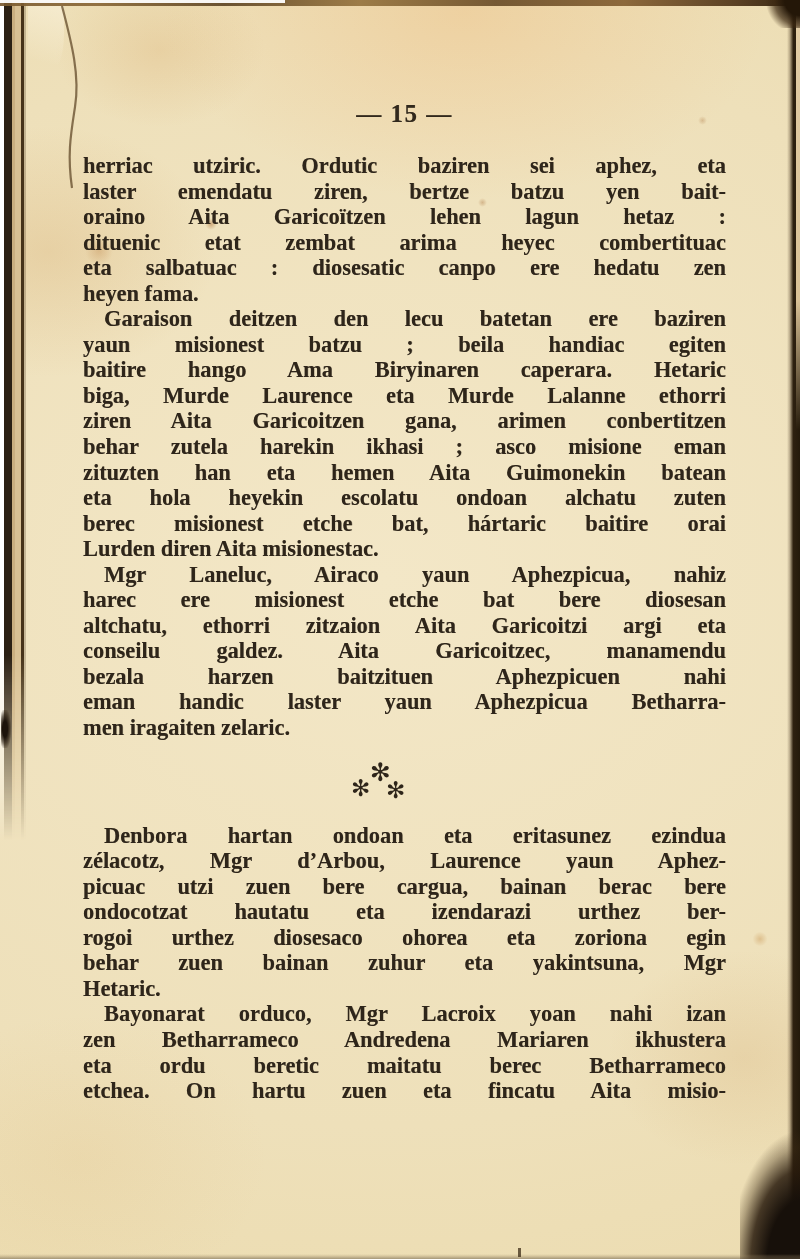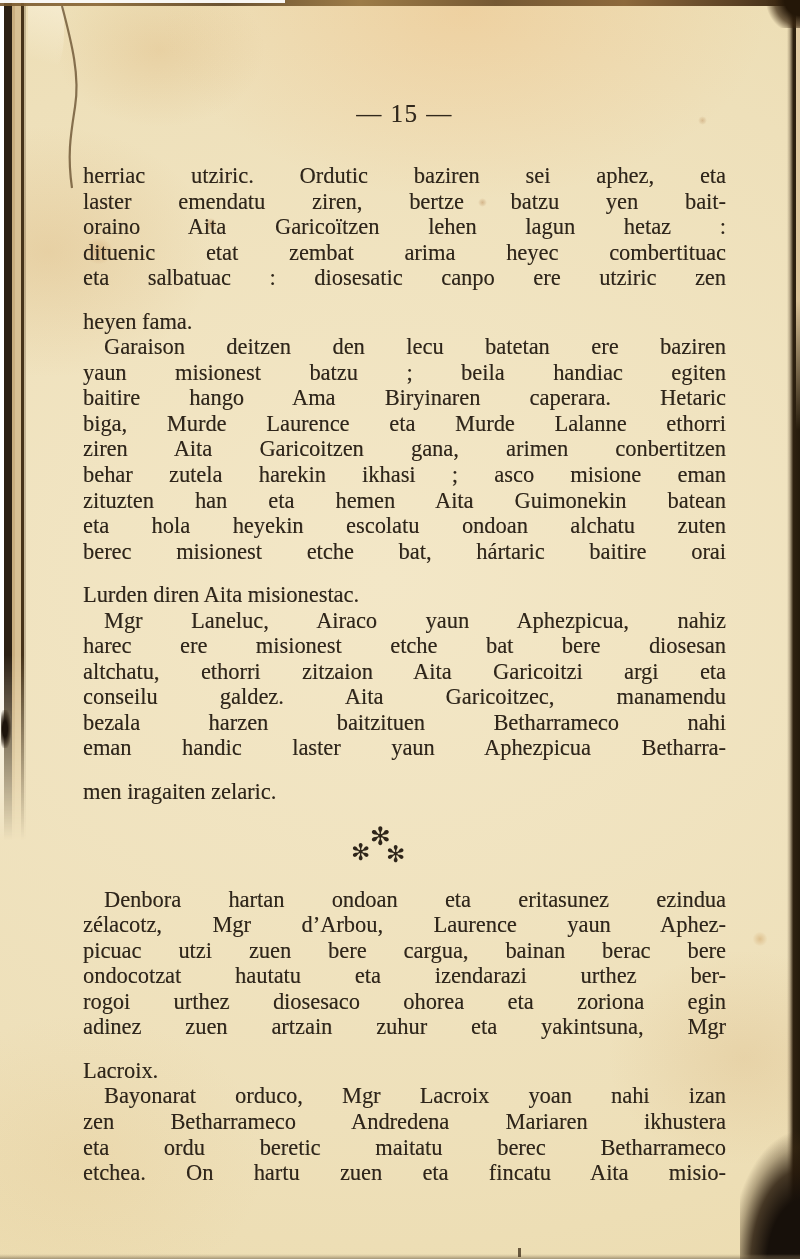--- a/index.html
+++ b/index.html
@@ -42,28 +42,28 @@
   .tear-light{position:absolute;left:28px;top:3px;width:36px;height:78px;opacity:.55;
     background:linear-gradient(195deg,rgba(253,247,230,.95),rgba(253,247,230,0) 75%);border-radius:0 0 60% 40%;}
   .spot{position:absolute;border-radius:50%;}
   .spot.s1{left:205px;top:218px;width:12px;height:12px;background:radial-gradient(circle,rgba(165,100,40,.45),transparent 70%);}
   .spot.s2{left:84px;top:238px;width:30px;height:26px;background:radial-gradient(circle,rgba(180,115,50,.28),transparent 70%);}
   .spot.s3{left:478px;top:198px;width:9px;height:9px;background:radial-gradient(circle,rgba(160,100,45,.35),transparent 70%);}
   .spot.s4{left:698px;top:116px;width:9px;height:9px;background:radial-gradient(circle,rgba(160,100,45,.30),transparent 70%);}
   .spot.s5{left:752px;top:932px;width:16px;height:14px;background:radial-gradient(circle,rgba(190,130,55,.35),transparent 70%);}
   
   .page-number{position:absolute;left:83px;top:100px;width:643px;text-align:center;
-    font-size:25px;font-weight:normal;color:#31281c;letter-spacing:1.5px;
+    font-size:25px;font-weight:bold;color:#31281c;letter-spacing:1.5px;
     text-shadow:.3px .3px .5px rgba(46,37,26,.45);}
-  .text-block{position:absolute;left:83px;top:163px;width:643px;color:#2e251a;
-    font-size:22.4px;font-weight:normal;
+  .text-block{position:absolute;left:83px;top:153px;width:643px;color:#2e251a;
+    font-size:22.4px;font-weight:bold;
     text-shadow:.3px .3px .5px rgba(46,37,26,.40);}
   .para{margin:0;}
   .tline{line-height:25.55px;text-align:justify;text-align-last:justify;}
-  .tline.endline{text-align-last:left;margin-top:18px;}
+  .tline.endline{text-align-last:left;}
   .para.indent .tline:first-child{text-indent:21px;}
   .separator{position:relative;height:48px;margin:21px 0 13px;}
   .ast{position:absolute;font-family:"DejaVu Sans",sans-serif;color:#2e251a;text-shadow:none;}
   .ast.top{left:287px;top:-4px;font-size:25px;}
   .ast.bl{left:268px;top:13px;font-size:23px;}
   .ast.br{left:303px;top:15px;font-size:23px;}
 </style>
 </head>
 <body>
 
@@ -89,57 +89,57 @@
   <div class="spot s4"></div>
   <div class="spot s5"></div>
 
   <div class="page-number">— 15 —</div>
   <div class="text-block">
       <div class="para">
         <div class="tline">herriac utziric. Ordutic baziren sei aphez, eta</div>
         <div class="tline">laster emendatu ziren, bertze batzu yen bait-</div>
         <div class="tline">oraino Aita Garicoïtzen lehen lagun hetaz :</div>
         <div class="tline">dituenic etat zembat arima heyec combertituac</div>
-        <div class="tline">eta salbatuac : diosesatic canpo ere utziric zen</div>
+        <div class="tline">eta salbatuac : diosesatic canpo ere hedatu zen</div>
         <div class="tline endline">heyen fama.</div>
       </div>
       <div class="para indent">
         <div class="tline">Garaison deitzen den lecu batetan ere baziren</div>
         <div class="tline">yaun misionest batzu ; beila handiac egiten</div>
         <div class="tline">baitire hango Ama Biryinaren caperara. Hetaric</div>
         <div class="tline">biga, Murde Laurence eta Murde Lalanne ethorri</div>
         <div class="tline">ziren Aita Garicoitzen gana, arimen conbertitzen</div>
         <div class="tline">behar zutela harekin ikhasi ; asco misione eman</div>
         <div class="tline">zituzten han eta hemen Aita Guimonekin batean</div>
         <div class="tline">eta hola heyekin escolatu ondoan alchatu zuten</div>
         <div class="tline">berec misionest etche bat, hártaric baitire orai</div>
         <div class="tline endline">Lurden diren Aita misionestac.</div>
       </div>
       <div class="para indent">
         <div class="tline">Mgr Laneluc, Airaco yaun Aphezpicua, nahiz</div>
         <div class="tline">harec ere misionest etche bat bere diosesan</div>
         <div class="tline">altchatu, ethorri zitzaion Aita Garicoitzi argi eta</div>
         <div class="tline">conseilu galdez. Aita Garicoitzec, manamendu</div>
-        <div class="tline">bezala harzen baitzituen Betharrameco nahi</div>
+        <div class="tline">bezala harzen baitzituen Aphezpicuen nahi</div>
         <div class="tline">eman handic laster yaun Aphezpicua Betharra-</div>
         <div class="tline endline">men iragaiten zelaric.</div>
       </div>
       <div class="separator">
         <span class="ast top">✻</span>
         <span class="ast bl">✻</span>
         <span class="ast br">✻</span>
       </div>
       <div class="para indent">
         <div class="tline">Denbora hartan ondoan eta eritasunez ezindua</div>
         <div class="tline">zélacotz, Mgr d’Arbou, Laurence yaun Aphez-</div>
         <div class="tline">picuac utzi zuen bere cargua, bainan berac bere</div>
         <div class="tline">ondocotzat hautatu eta izendarazi urthez ber-</div>
         <div class="tline">rogoi urthez diosesaco ohorea eta zoriona egin</div>
-        <div class="tline">adinez zuen artzain zuhur eta yakintsuna, Mgr</div>
-        <div class="tline endline">Lacroix.</div>
+        <div class="tline">behar zuen bainan zuhur eta yakintsuna, Mgr</div>
+        <div class="tline endline">Hetaric.</div>
       </div>
       <div class="para indent">
         <div class="tline">Bayonarat orduco, Mgr Lacroix yoan nahi izan</div>
         <div class="tline">zen Betharrameco Andredena Mariaren ikhustera</div>
         <div class="tline">eta ordu beretic maitatu berec Betharrameco</div>
         <div class="tline">etchea. On hartu zuen eta fincatu Aita misio-</div>
       </div>
     </div>
 
 </div>

